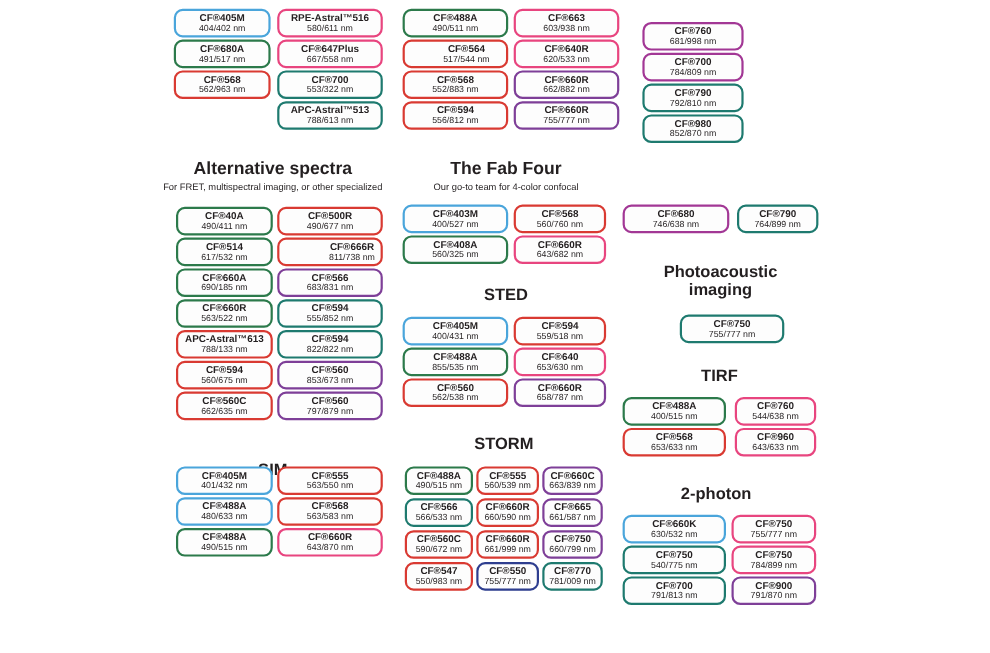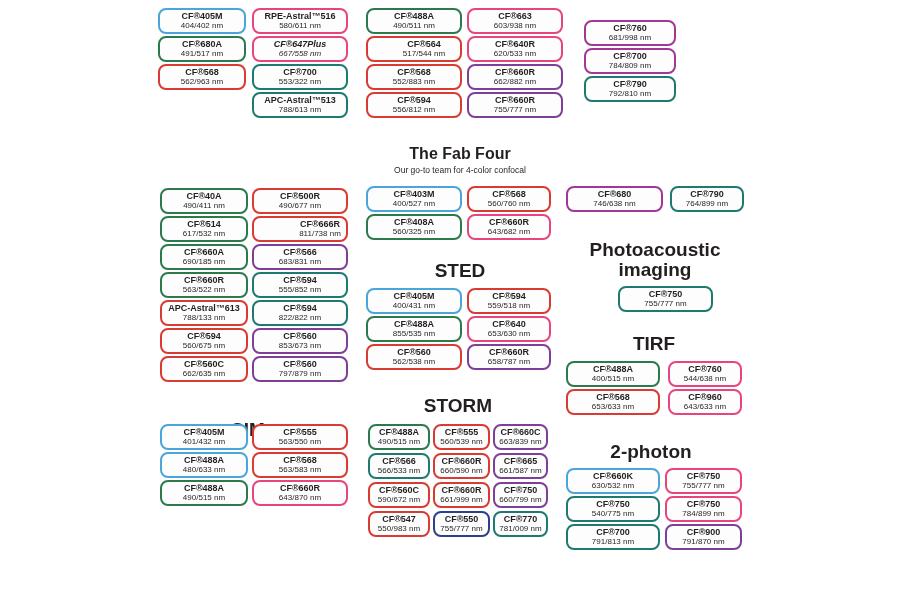--- a/index.html
+++ b/index.html
@@ -11,21 +11,21 @@
   .dye{
     box-sizing:border-box;height:26px;margin-bottom:2px;background:#fdfdfd;
     border:2px solid #888;border-radius:8px;
     display:flex;flex-direction:column;align-items:center;justify-content:center;
     text-align:center;line-height:1.1;
   }
   .dye-name{font-size:9px;font-weight:bold;white-space:nowrap;}
   .dye-exem{font-size:8px;white-space:nowrap;}
   .section-head{position:absolute;text-align:center;}
   .h1{font-size:16px;font-weight:bold;line-height:1.05;}
-  .h1.small{font-size:19px;}
+  .h1.small{font-size:15px;}
   .sub{font-size:8.5px;margin-top:2px;}
   .storm-col .dye{margin-bottom:3px;}
 </style>
 </head>
 <body>
 
 <div class="canvas">
 
   <div class="col" style="left:158px;top:8px;width:88px">
       <div class="dye" style="border-color: rgb(74, 165, 219);">
@@ -39,21 +39,21 @@
       <div class="dye" style="border-color: rgb(217, 58, 50);">
     <div class="dye-name">CF®568</div>
     <div class="dye-exem">562/963 nm</div>
   </div>
     </div>
   <div class="col" style="left:252px;top:8px;width:96px">
       <div class="dye" style="border-color: rgb(232, 69, 127);">
     <div class="dye-name">RPE-Astral™516</div>
     <div class="dye-exem">580/611 nm</div>
   </div>
-      <div class="dye" style="border-color: rgb(232, 69, 127); font-style: italic;">
+      <div class="dye" style="border-color: rgb(232, 69, 127);">
     <div class="dye-name">CF®647Plus</div>
     <div class="dye-exem">667/558 nm</div>
   </div>
       <div class="dye" style="border-color: rgb(30, 122, 111);">
     <div class="dye-name">CF®700</div>
     <div class="dye-exem">553/322 nm</div>
   </div>
       <div class="dye" style="border-color: rgb(30, 122, 111);">
     <div class="dye-name">APC-Astral™513</div>
     <div class="dye-exem">788/613 nm</div>
@@ -101,22 +101,30 @@
     <div class="dye-exem">681/998 nm</div>
   </div>
       <div class="dye" style="border-color: rgb(162, 55, 149);">
     <div class="dye-name">CF®700</div>
     <div class="dye-exem">784/809 nm</div>
   </div>
       <div class="dye" style="border-color: rgb(30, 122, 111);">
     <div class="dye-name">CF®790</div>
     <div class="dye-exem">792/810 nm</div>
   </div>
-    </div>
-
+      <div class="dye" style="border-color: rgb(30, 122, 111);">
+    <div class="dye-name">CF®980</div>
+    <div class="dye-exem">852/870 nm</div>
+  </div>
+    </div>
+
+  <div class="section-head" style="left:140px;top:146px;width:216px">
+    <div class="h1">Alternative spectra</div>
+    <div class="sub">For FRET, multispectral imaging, or other specialized</div>
+  </div>
   <div class="col" style="left:160px;top:188px;width:88px">
       <div class="dye" style="border-color: rgb(44, 122, 75);">
     <div class="dye-name">CF®40A</div>
     <div class="dye-exem">490/411 nm</div>
   </div>
       <div class="dye" style="border-color: rgb(44, 122, 75);">
     <div class="dye-name">CF®514</div>
     <div class="dye-exem">617/532 nm</div>
   </div>
       <div class="dye" style="border-color: rgb(44, 122, 75);">

